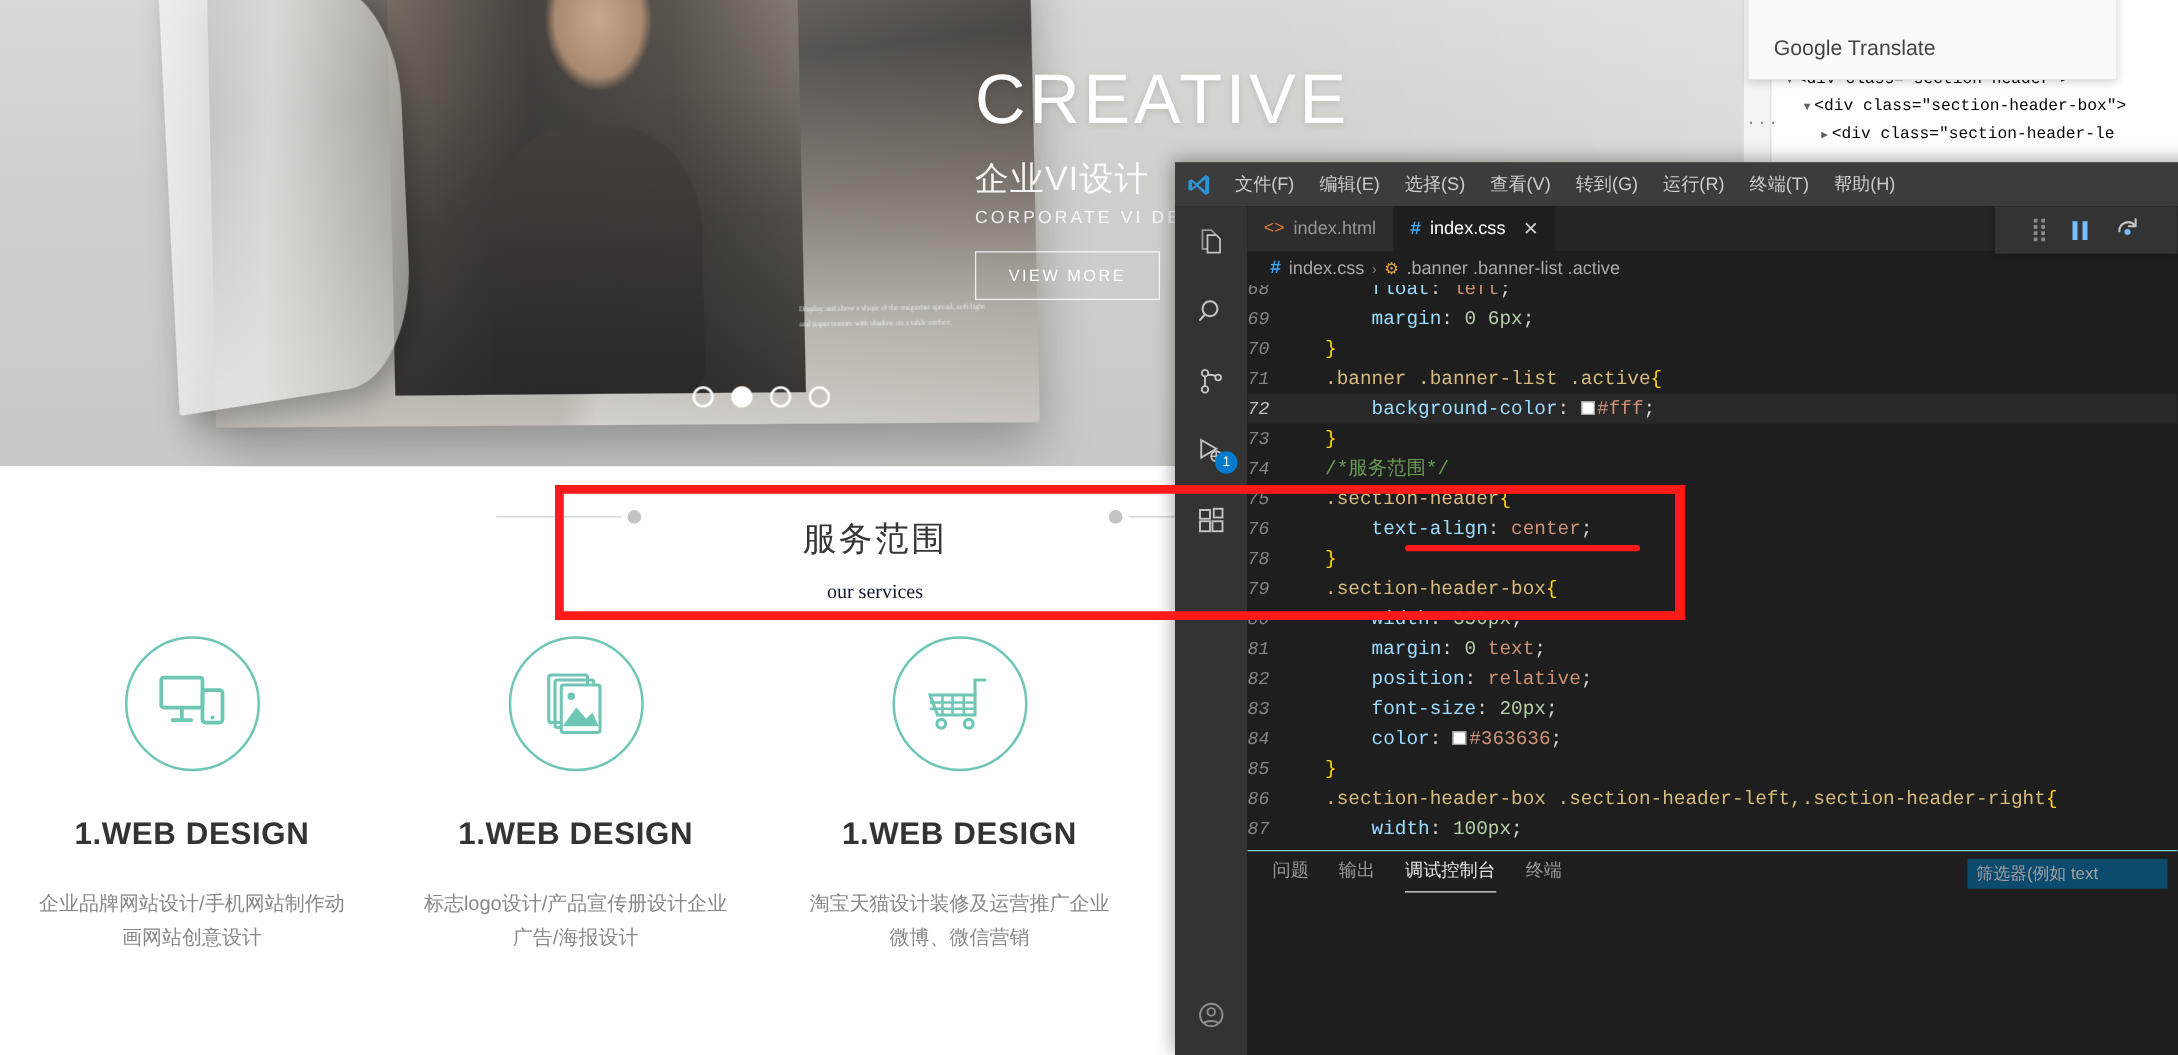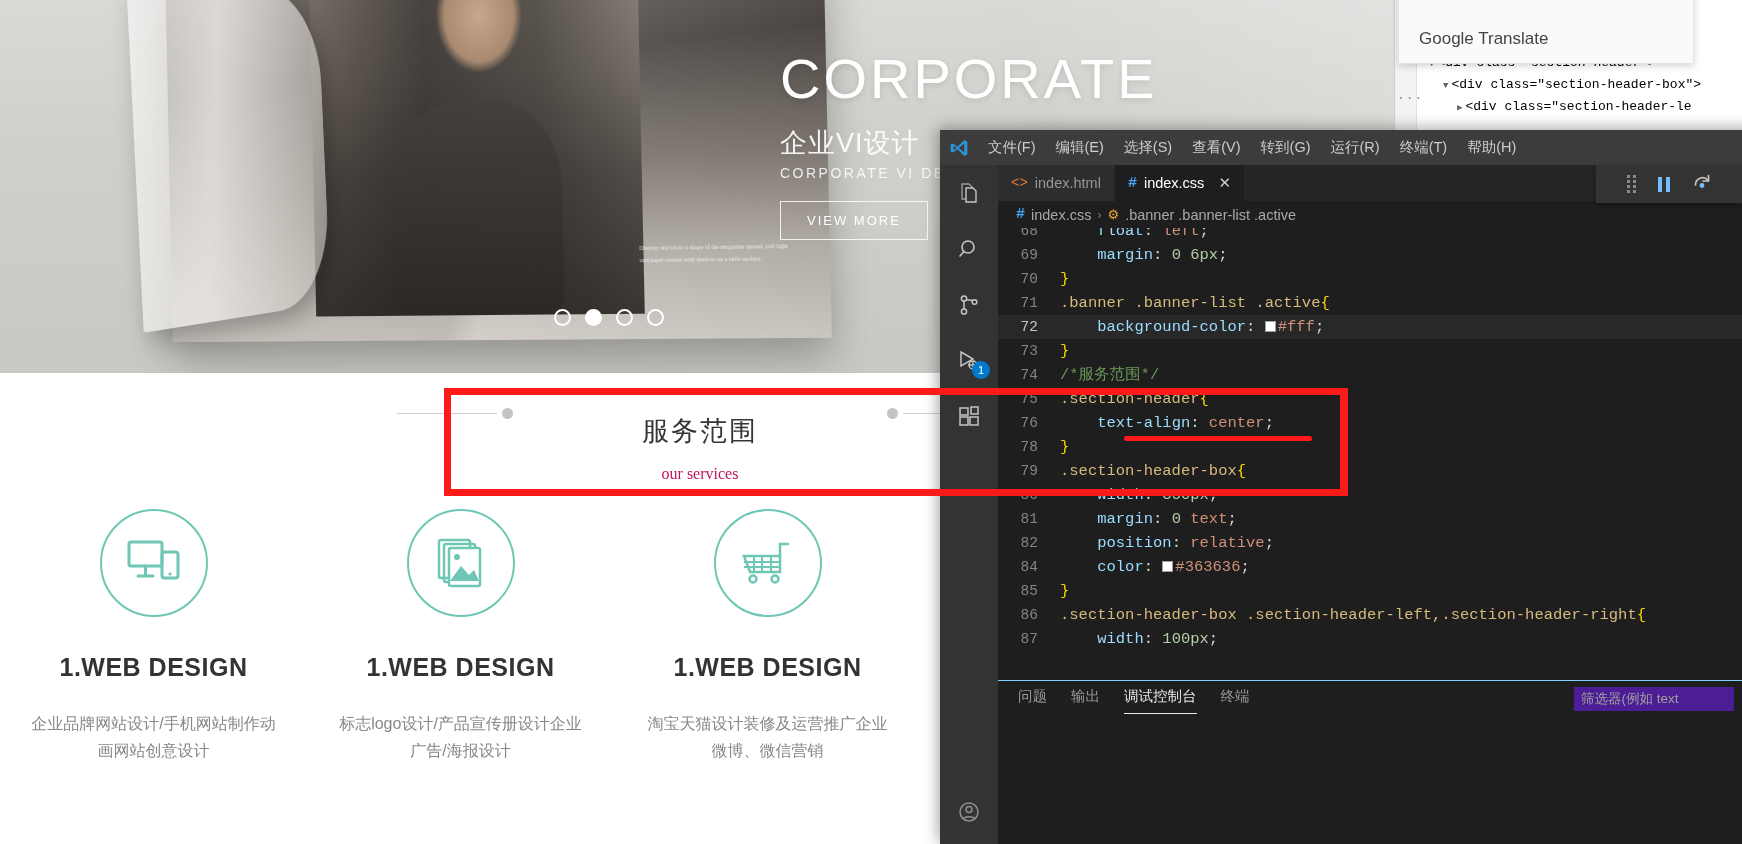--- a/index.html
+++ b/index.html
@@ -85,21 +85,21 @@
   .sh-line { position: absolute; width: 100px; height: 1px; background: #cfcfcf; top: 20px; }
   .sh-line.left { left: -128px; }
   .sh-line.right { right: -128px; }
   .sh-line::after {
     content: ""; position: absolute; width: 11px; height: 11px; border-radius: 50%;
     background: #c4c4c4; top: -5px;
   }
   .sh-line.left::after { right: -16px; }
   .sh-line.right::after { left: -16px; }
   .sh-title { font-size: 27px; color: #363636; letter-spacing: 2px; margin-top: 16px; }
-  .sh-en { margin-top: 16px; font-size: 16px; color: #be185d; font-family: "Liberation Serif", serif; }
+  .sh-en { margin-top: 16px; font-size: 16px; color: #0f172a; font-family: "Liberation Serif", serif; }
 
   .cards { display: flex; margin-top: 26px; }
   .card { width: 307px; text-align: center; }
   .circle {
     width: 108px; height: 108px; border-radius: 50%; border: 2px solid #6ec6b4;
     margin: 0 auto; display: flex; align-items: center; justify-content: center;
   }
   .card-title { margin-top: 36px; font-size: 25px; font-weight: bold; color: #333; letter-spacing: 0.5px; }
   .card-desc { margin-top: 28px; font-size: 16px; color: #888; line-height: 1.7; padding: 0 26px; }
 
@@ -169,41 +169,41 @@
     height: 27px; display: flex; align-items: center; gap: 6px; padding-left: 18px;
     font-size: 14.5px; color: #a9a9a9; background: #1e1e1e;
   }
   .bc-sep { color: #7a7a7a; font-size: 12px; }
   .bc-sym { color: #e8a33d; font-size: 13px; }
 
   .codearea { position: relative; height: 452px; background: #1e1e1e; overflow: hidden; font-family: "Liberation Mono", monospace; font-size: 15.5px; }
   .codeinner { position: absolute; left: 0; top: -9px; width: 744px; }
   .cline { height: 24px; line-height: 24px; white-space: pre; }
   .cline .ln {
-    display: inline-block; width: 62px; text-align: right; padding-right: 22px;
-    color: #858585; font-size: 14.5px;
+    display: inline-block; width: 62px; text-align: left; padding-right: 22px;
+    color: #858585; font-size: 14.5px; font-style: italic;
   }
   .cline.hl { background: #282828; }
   .cline.hl .ln { color: #c6c6c6; }
   .k-sel { color: #d7ba7d; }
   .k-prop { color: #9cdcfe; }
   .k-val { color: #ce9178; }
   .k-num { color: #b5cea8; }
   .k-comment { color: #6a9955; }
   .k-punc { color: #d4d4d4; }
   .k-brace { color: #ffd700; }
   .swatch { display: inline-block; width: 11px; height: 11px; background: #fff; border: 1px solid #a0a0a0; vertical-align: -1px; margin-right: 2px; }
 
   .panel { position: absolute; left: 0; bottom: 0; width: 744px; height: 164px; background: #1e1e1e; border-top: 1px solid #7dd3fc; }
   .panel-tabs { height: 36px; display: flex; align-items: center; padding-left: 20px; gap: 24px; position: relative; }
   .ptab { font-size: 14.5px; color: #9a9a9a; position: relative; padding-bottom: 5px; white-space: nowrap; }
   .ptab.active { color: #e7e7e7; }
   .ptab.active::after { content: ""; position: absolute; left: 0; right: 0; bottom: -3px; height: 1px; background: #e7e7e7; }
   .panel-filter {
-    position: absolute; right: 8px; top: 6px; width: 160px; height: 24px; background: #4c1d95;
+    position: absolute; right: 8px; top: 6px; width: 160px; height: 24px; background: #0c4a6e;
     color: #a0a0a0; font-size: 13.5px; line-height: 24px; padding-left: 7px; overflow: hidden; white-space: nowrap;
   }
 
   .debugbar {
     position: absolute; right: 0; top: 0; width: 146px; height: 38px; background: #333333;
     display: flex; align-items: center; justify-content: center; gap: 22px;
     box-shadow: 0 2px 6px rgba(0,0,0,0.3);
   }
   .db-grip { display: grid; grid-template-columns: repeat(2, 3px); gap: 2px 3px; }
   .db-grip i { width: 3px; height: 3px; background: #8a8a8a; display: block; }
@@ -232,21 +232,21 @@
       <div class="mag-wrap">
         <div class="mag-page">
           <div class="mag-figure"></div>
           <div class="mag-caption">Display and show a shape of the magazine spread, soft light and paper texture with shadow on a table surface.</div>
         </div>
         <div class="mag-fold"></div>
       </div>
       <div class="hero-sheen"></div>
 
       <div class="hero-text">
-        <div class="hero-title">CORPORATE</div>
+        <div class="hero-title">CREATIVE</div>
         <div class="hero-sub">企业VI设计</div>
         <div class="hero-sub2">CORPORATE VI DESIGN</div>
         <div class="hero-btn">VIEW MORE</div>
       </div>
 
       <div class="banner-dots">
         <span class="dot"></span>
         <span class="dot active"></span>
         <span class="dot"></span>
         <span class="dot"></span>
@@ -433,20 +433,21 @@
               <div class="cline hl"><span class="ln">72</span><span class="k-punc">    </span><span class="k-prop">background-color</span><span class="k-punc">: </span><span class="swatch"></span><span class="k-val">#fff</span><span class="k-punc">;</span></div>
               <div class="cline"><span class="ln">73</span><span class="k-brace">}</span></div>
               <div class="cline"><span class="ln">74</span><span class="k-comment">/*服务范围*/</span></div>
               <div class="cline"><span class="ln">75</span><span class="k-sel">.section-header</span><span class="k-brace">{</span></div>
               <div class="cline"><span class="ln">76</span><span class="k-punc">    </span><span class="k-prop">text-align</span><span class="k-punc">: </span><span class="k-val">center</span><span class="k-punc">;</span></div>
               <div class="cline"><span class="ln">78</span><span class="k-brace">}</span></div>
               <div class="cline"><span class="ln">79</span><span class="k-sel">.section-header-box</span><span class="k-brace">{</span></div>
               <div class="cline"><span class="ln">80</span><span class="k-punc">    </span><span class="k-prop">width</span><span class="k-punc">: </span><span class="k-num">350px</span><span class="k-punc">;</span></div>
               <div class="cline"><span class="ln">81</span><span class="k-punc">    </span><span class="k-prop">margin</span><span class="k-punc">: </span><span class="k-num">0</span><span class="k-punc"> </span><span class="k-val">text</span><span class="k-punc">;</span></div>
               <div class="cline"><span class="ln">82</span><span class="k-punc">    </span><span class="k-prop">position</span><span class="k-punc">: </span><span class="k-val">relative</span><span class="k-punc">;</span></div>
+              <div class="cline"><span class="ln">83</span><span class="k-punc">    </span><span class="k-prop">font-size</span><span class="k-punc">: </span><span class="k-num">20px</span><span class="k-punc">;</span></div>
               <div class="cline"><span class="ln">84</span><span class="k-punc">    </span><span class="k-prop">color</span><span class="k-punc">: </span><span class="swatch"></span><span class="k-val">#363636</span><span class="k-punc">;</span></div>
               <div class="cline"><span class="ln">85</span><span class="k-brace">}</span></div>
               <div class="cline"><span class="ln">86</span><span class="k-sel">.section-header-box .section-header-left,.section-header-right</span><span class="k-brace">{</span></div>
               <div class="cline"><span class="ln">87</span><span class="k-punc">    </span><span class="k-prop">width</span><span class="k-punc">: </span><span class="k-num">100px</span><span class="k-punc">;</span></div>
             </div>
         </div>
 
         <div class="panel">
           <div class="panel-tabs">
             <span class="ptab">问题</span>

